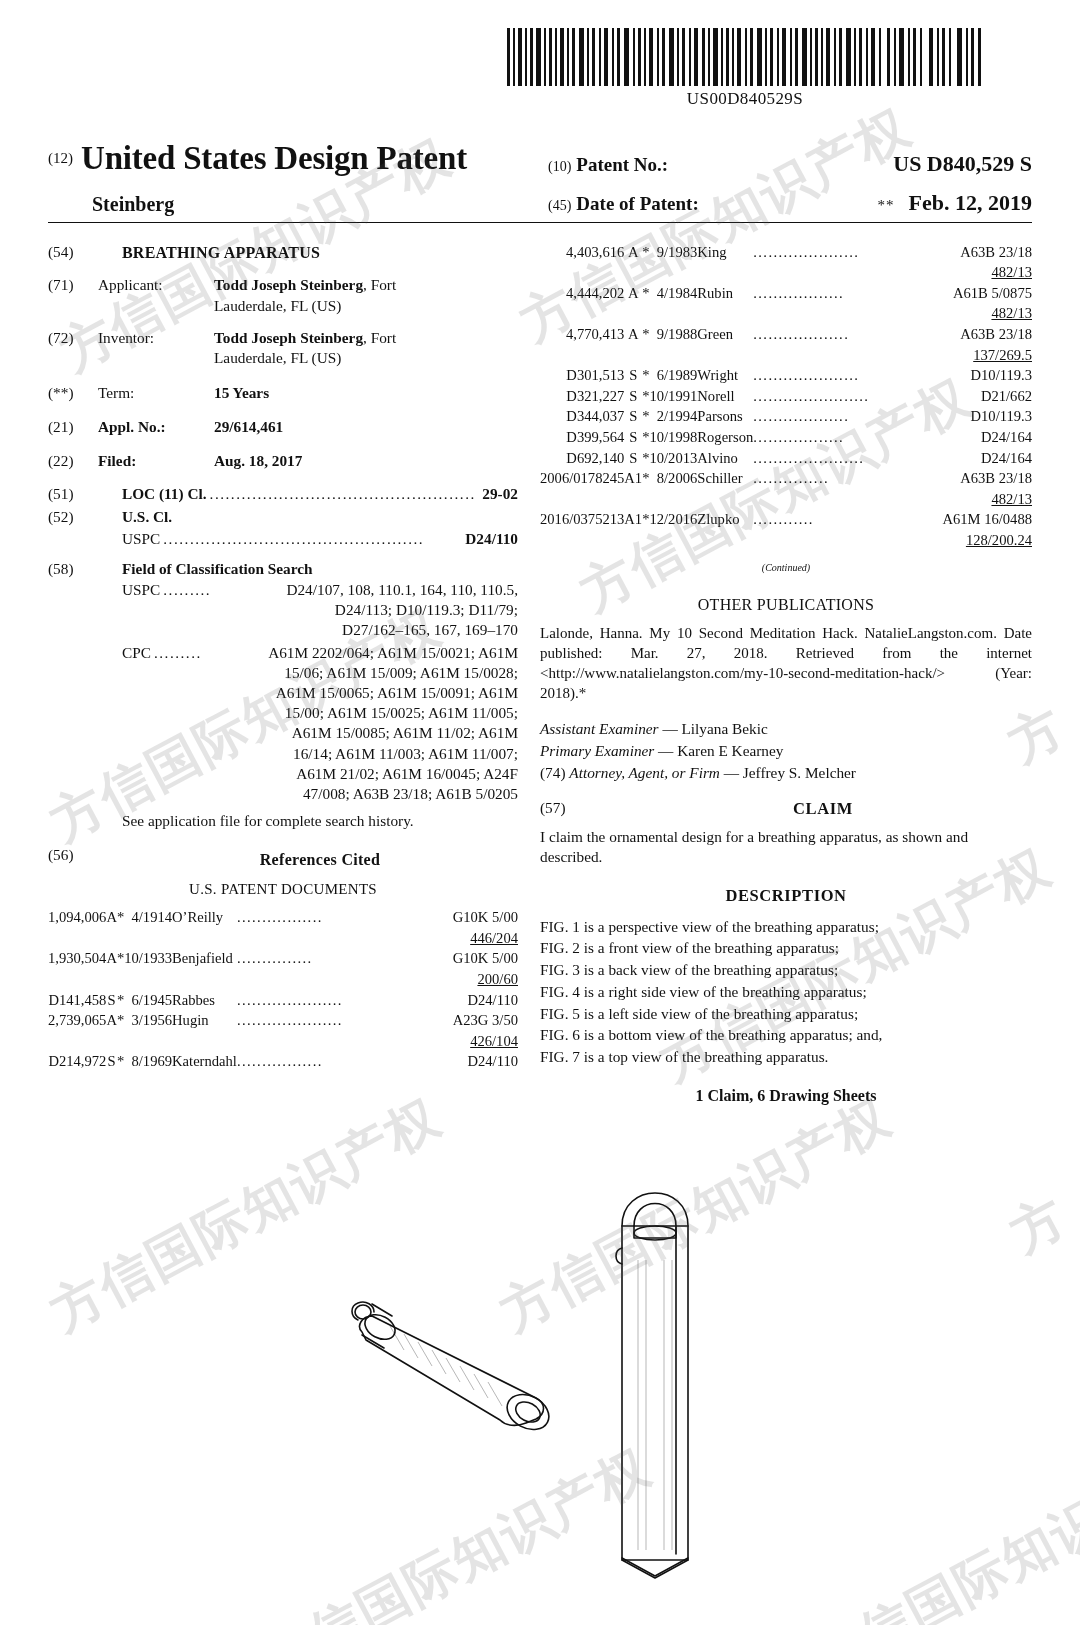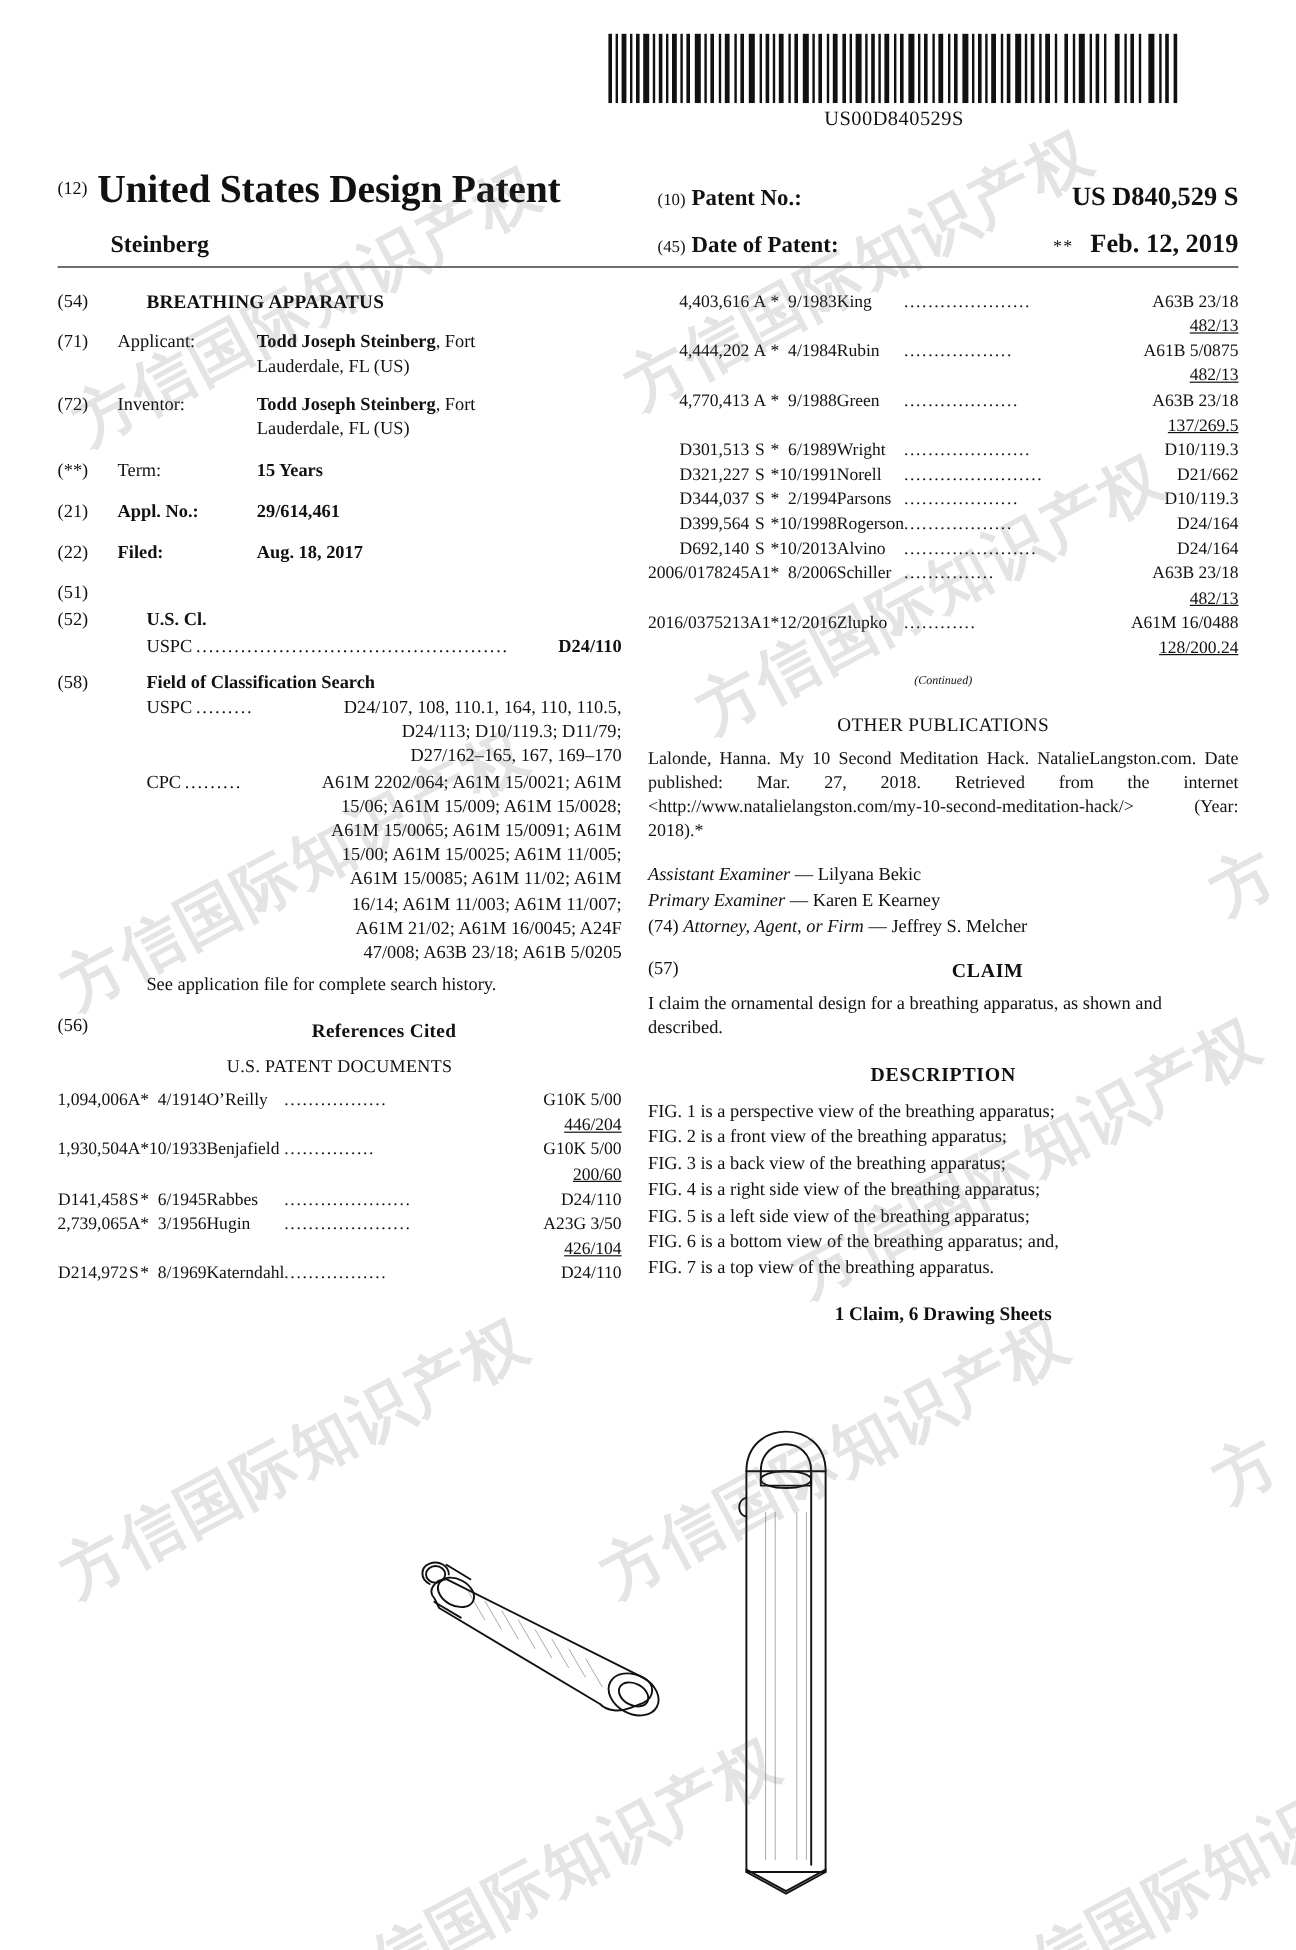--- a/index.html
+++ b/index.html
@@ -439,20 +439,25 @@
     </div>
 
     <div class="field" style="margin-top:14px;">
       <div class="fnum">(22)</div>
       <div class="flabel b">Filed:</div>
       <div class="fbody b">Aug. 18, 2017</div>
     </div>
 
     <div class="field" style="margin-top:12px;margin-bottom:3px;">
       <div class="fnum">(51)</div>
+      <div class="fbody dotline">
+        <span class="lbl b">LOC (11) Cl.</span>
+        <span class="dots">..................................................</span>
+        <span class="val">29-02</span>
+      </div>
     </div>
 
     <div class="field" style="margin-bottom:2px;">
       <div class="fnum">(52)</div>
       <div class="fbody b">U.S. Cl.</div>
     </div>
     <div class="field">
       <div class="fnum"></div>
       <div class="fbody dotline">
         <span class="lbl">USPC</span>

